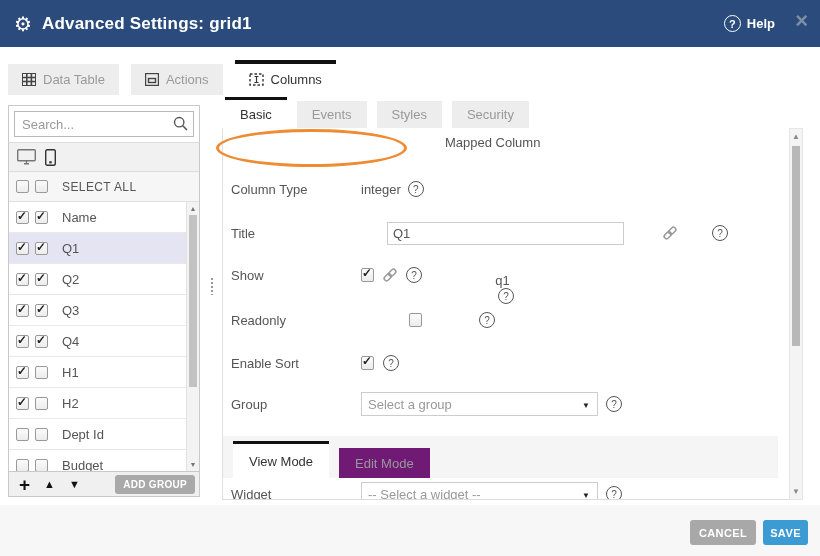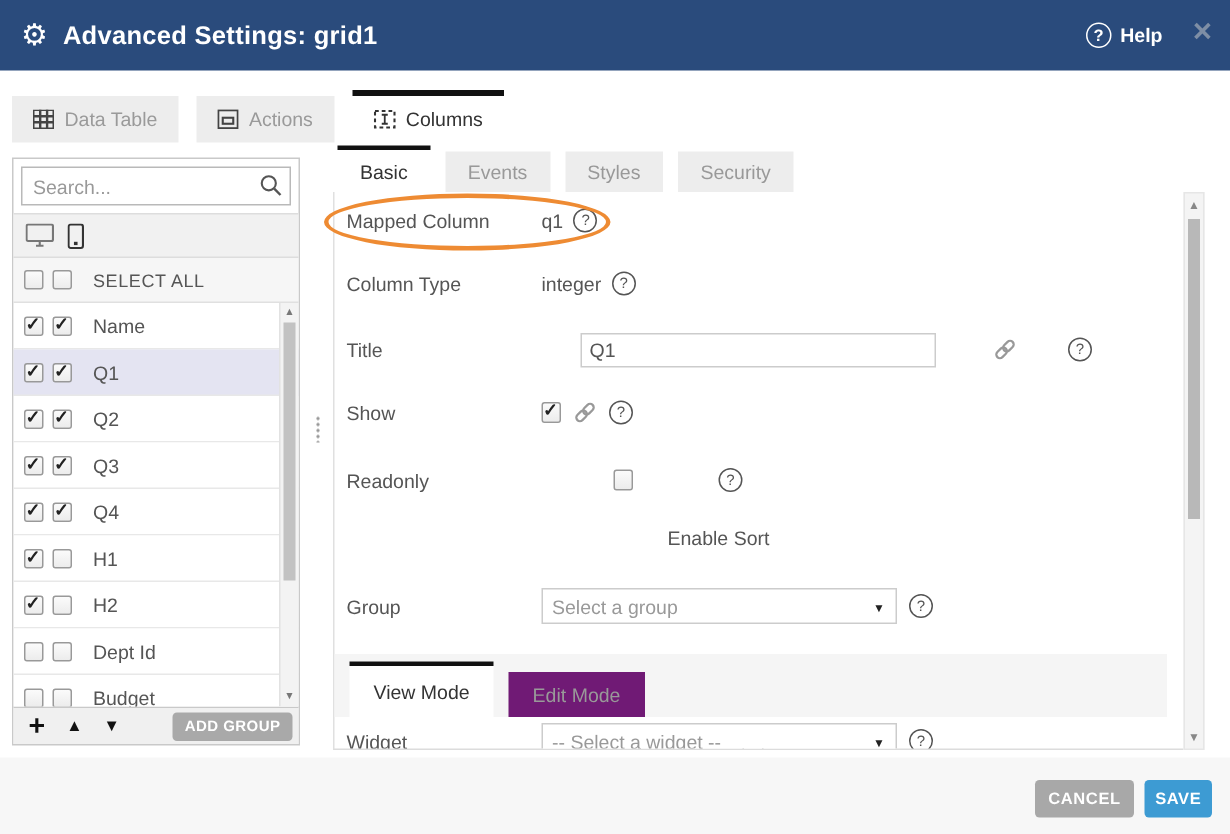--- a/index.html
+++ b/index.html
@@ -208,21 +208,21 @@
 
   <div class="detail-tabs">
     <div class="dtab active">Basic</div>
     <div class="dtab">Events</div>
     <div class="dtab">Styles</div>
     <div class="dtab">Security</div>
   </div>
 
   <div class="form-area">
 
-    <div class="frow" style="top:7px;height:24px;">
+    <div class="frow" style="top:7px;height:24px;flex-direction:column;">
       <span class="flabel">Mapped Column</span>
       <span class="fvalue">q1</span>
       <span class="help-badge">?</span>
     </div>
 
     <div class="frow" style="top:49px;height:24px;">
       <span class="flabel">Column Type</span>
       <span class="fvalue">integer</span>
       <span class="help-badge">?</span>
     </div>
@@ -254,21 +254,21 @@
       </span>
       <span class="help-badge">?</span>
     </div>
 
     <div class="frow" style="top:180px;height:24px;gap:48px;">
       <span class="flabel">Readonly</span>
       <span class="cb fcb" style="margin-right:9px;" data-checked="false"></span>
       <span class="help-badge">?</span>
     </div>
 
-    <div class="frow" style="top:223px;height:24px;flex-direction:column;">
+    <div class="frow" style="top:223px;height:24px;">
       <span class="flabel">Enable Sort</span>
       <span class="cb fcb" style="margin-right:9px;" data-checked="true"></span>
       <span class="help-badge">?</span>
     </div>
 
     <div class="frow" style="top:264px;height:24px;">
       <span class="flabel">Group</span>
       <span class="sel">
         <span>Select a group</span>
         <span class="sel-arrow">▼</span>

